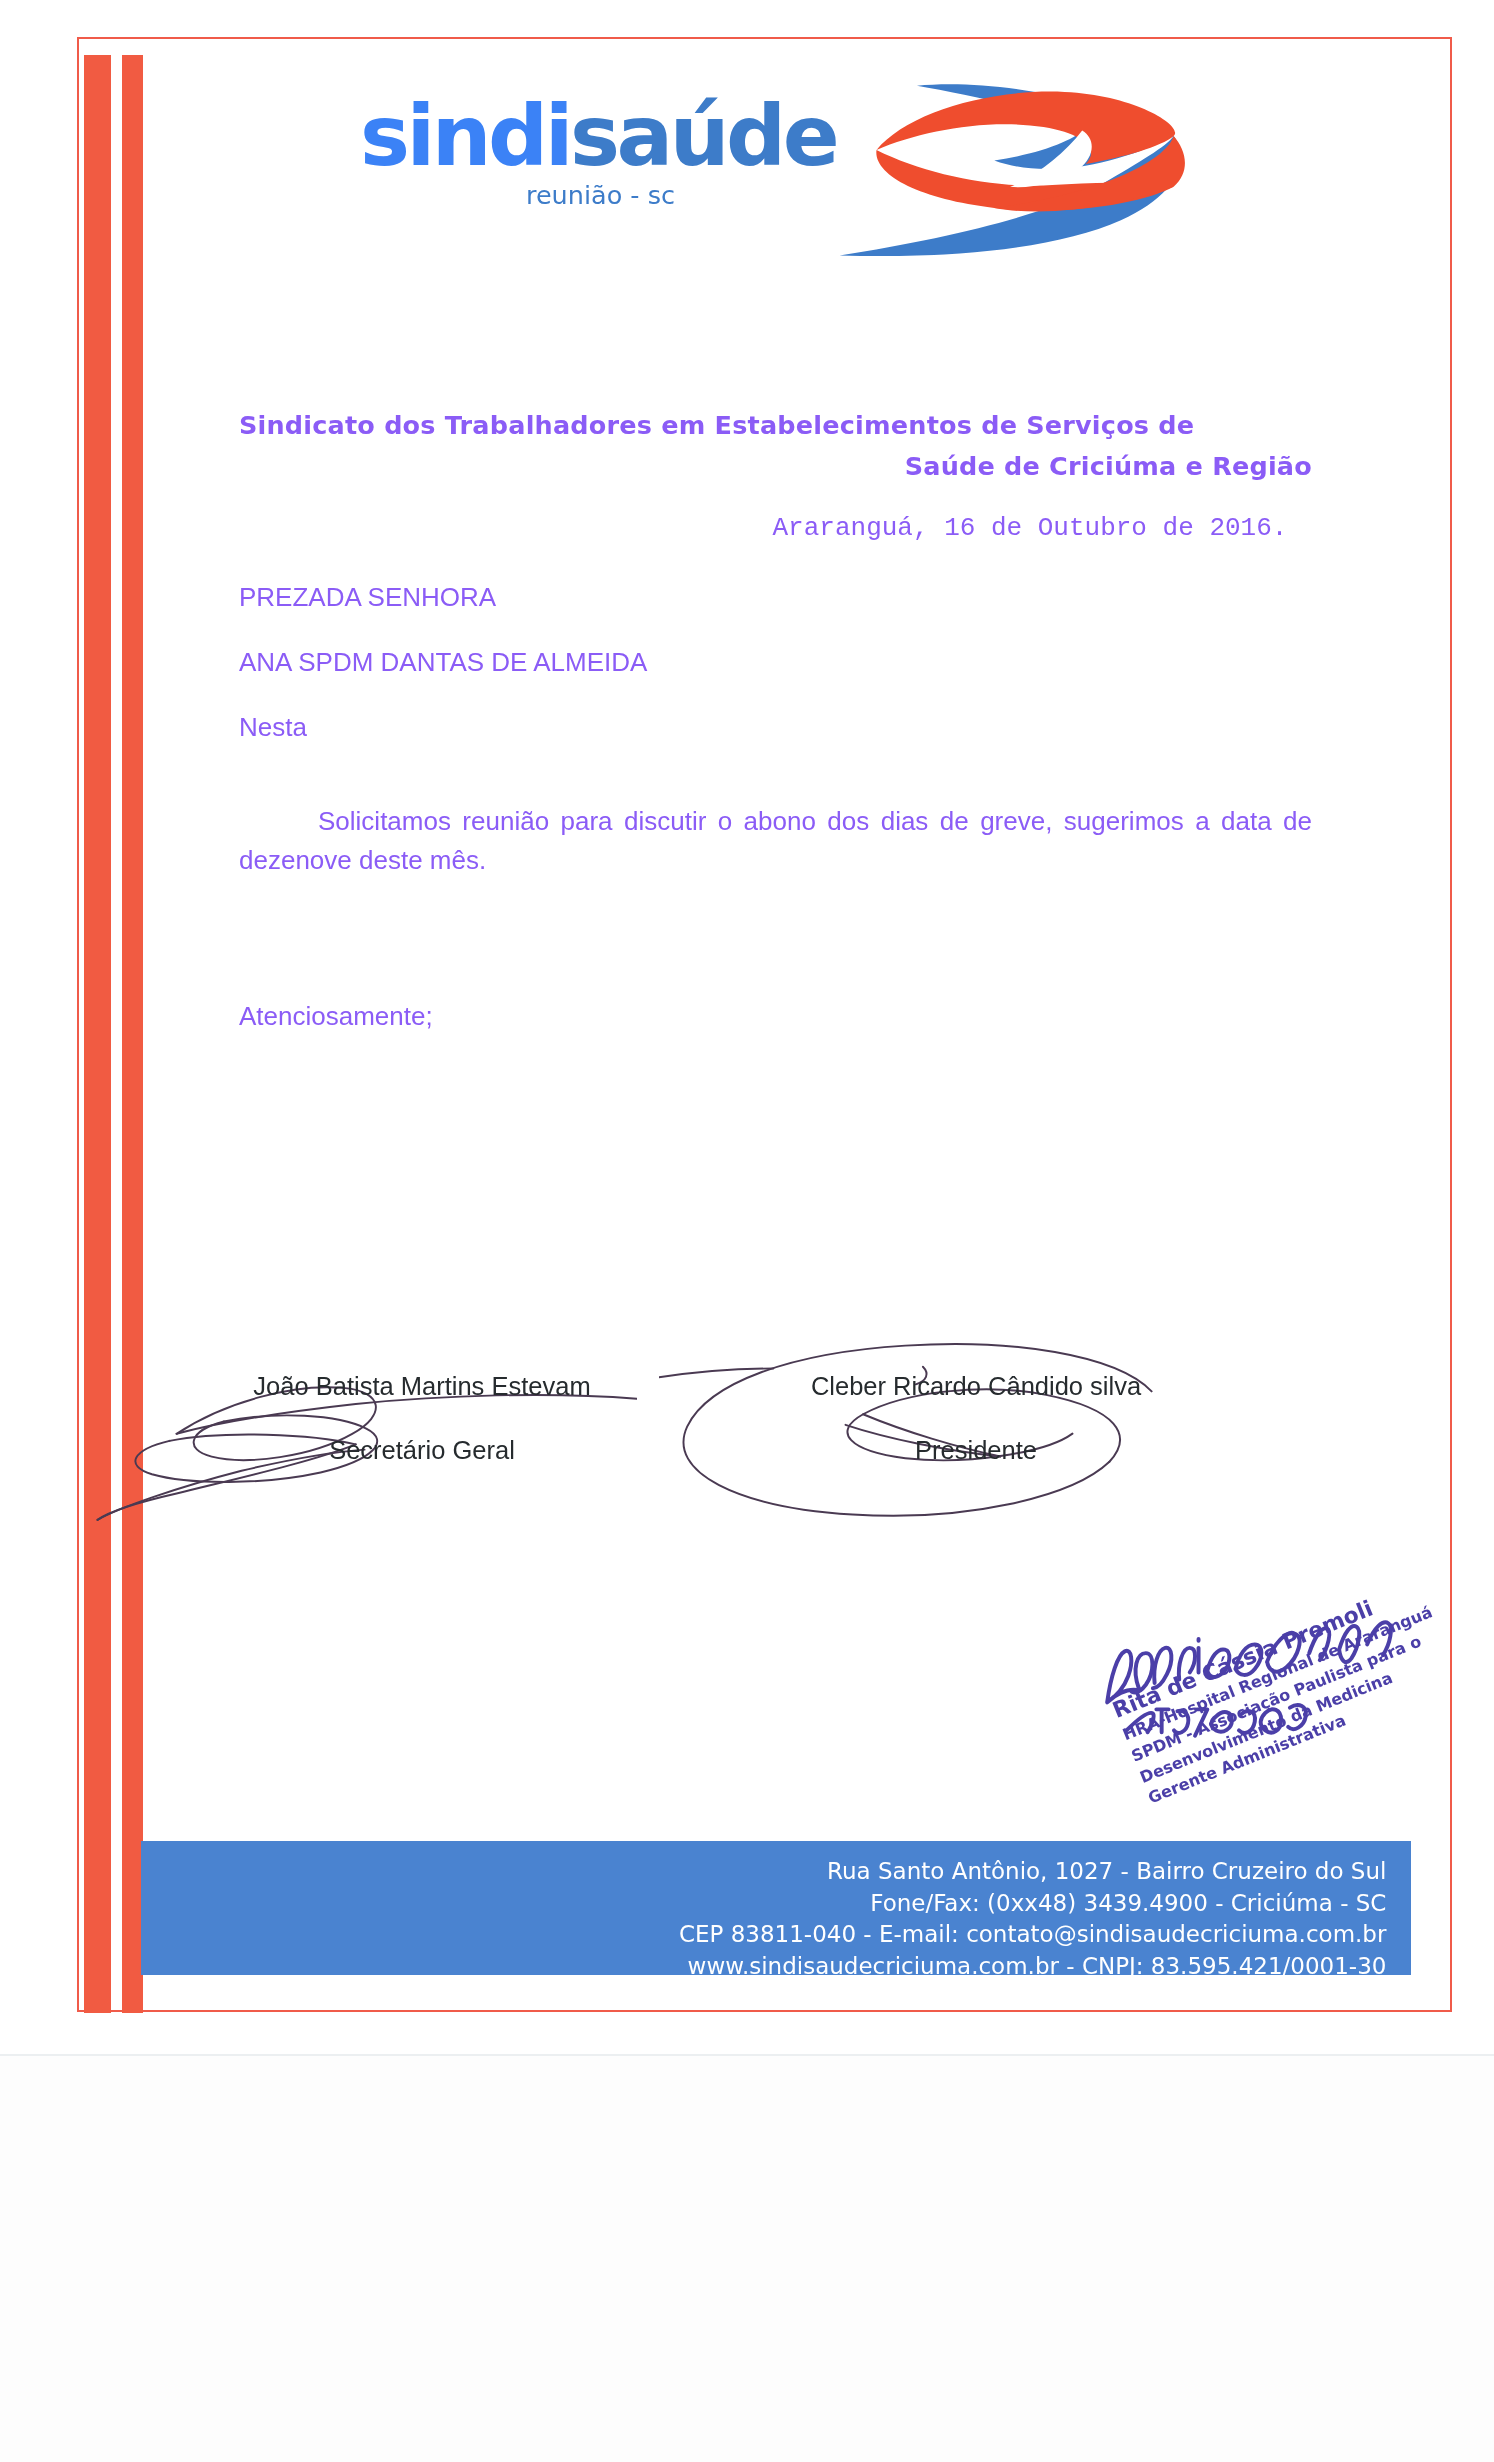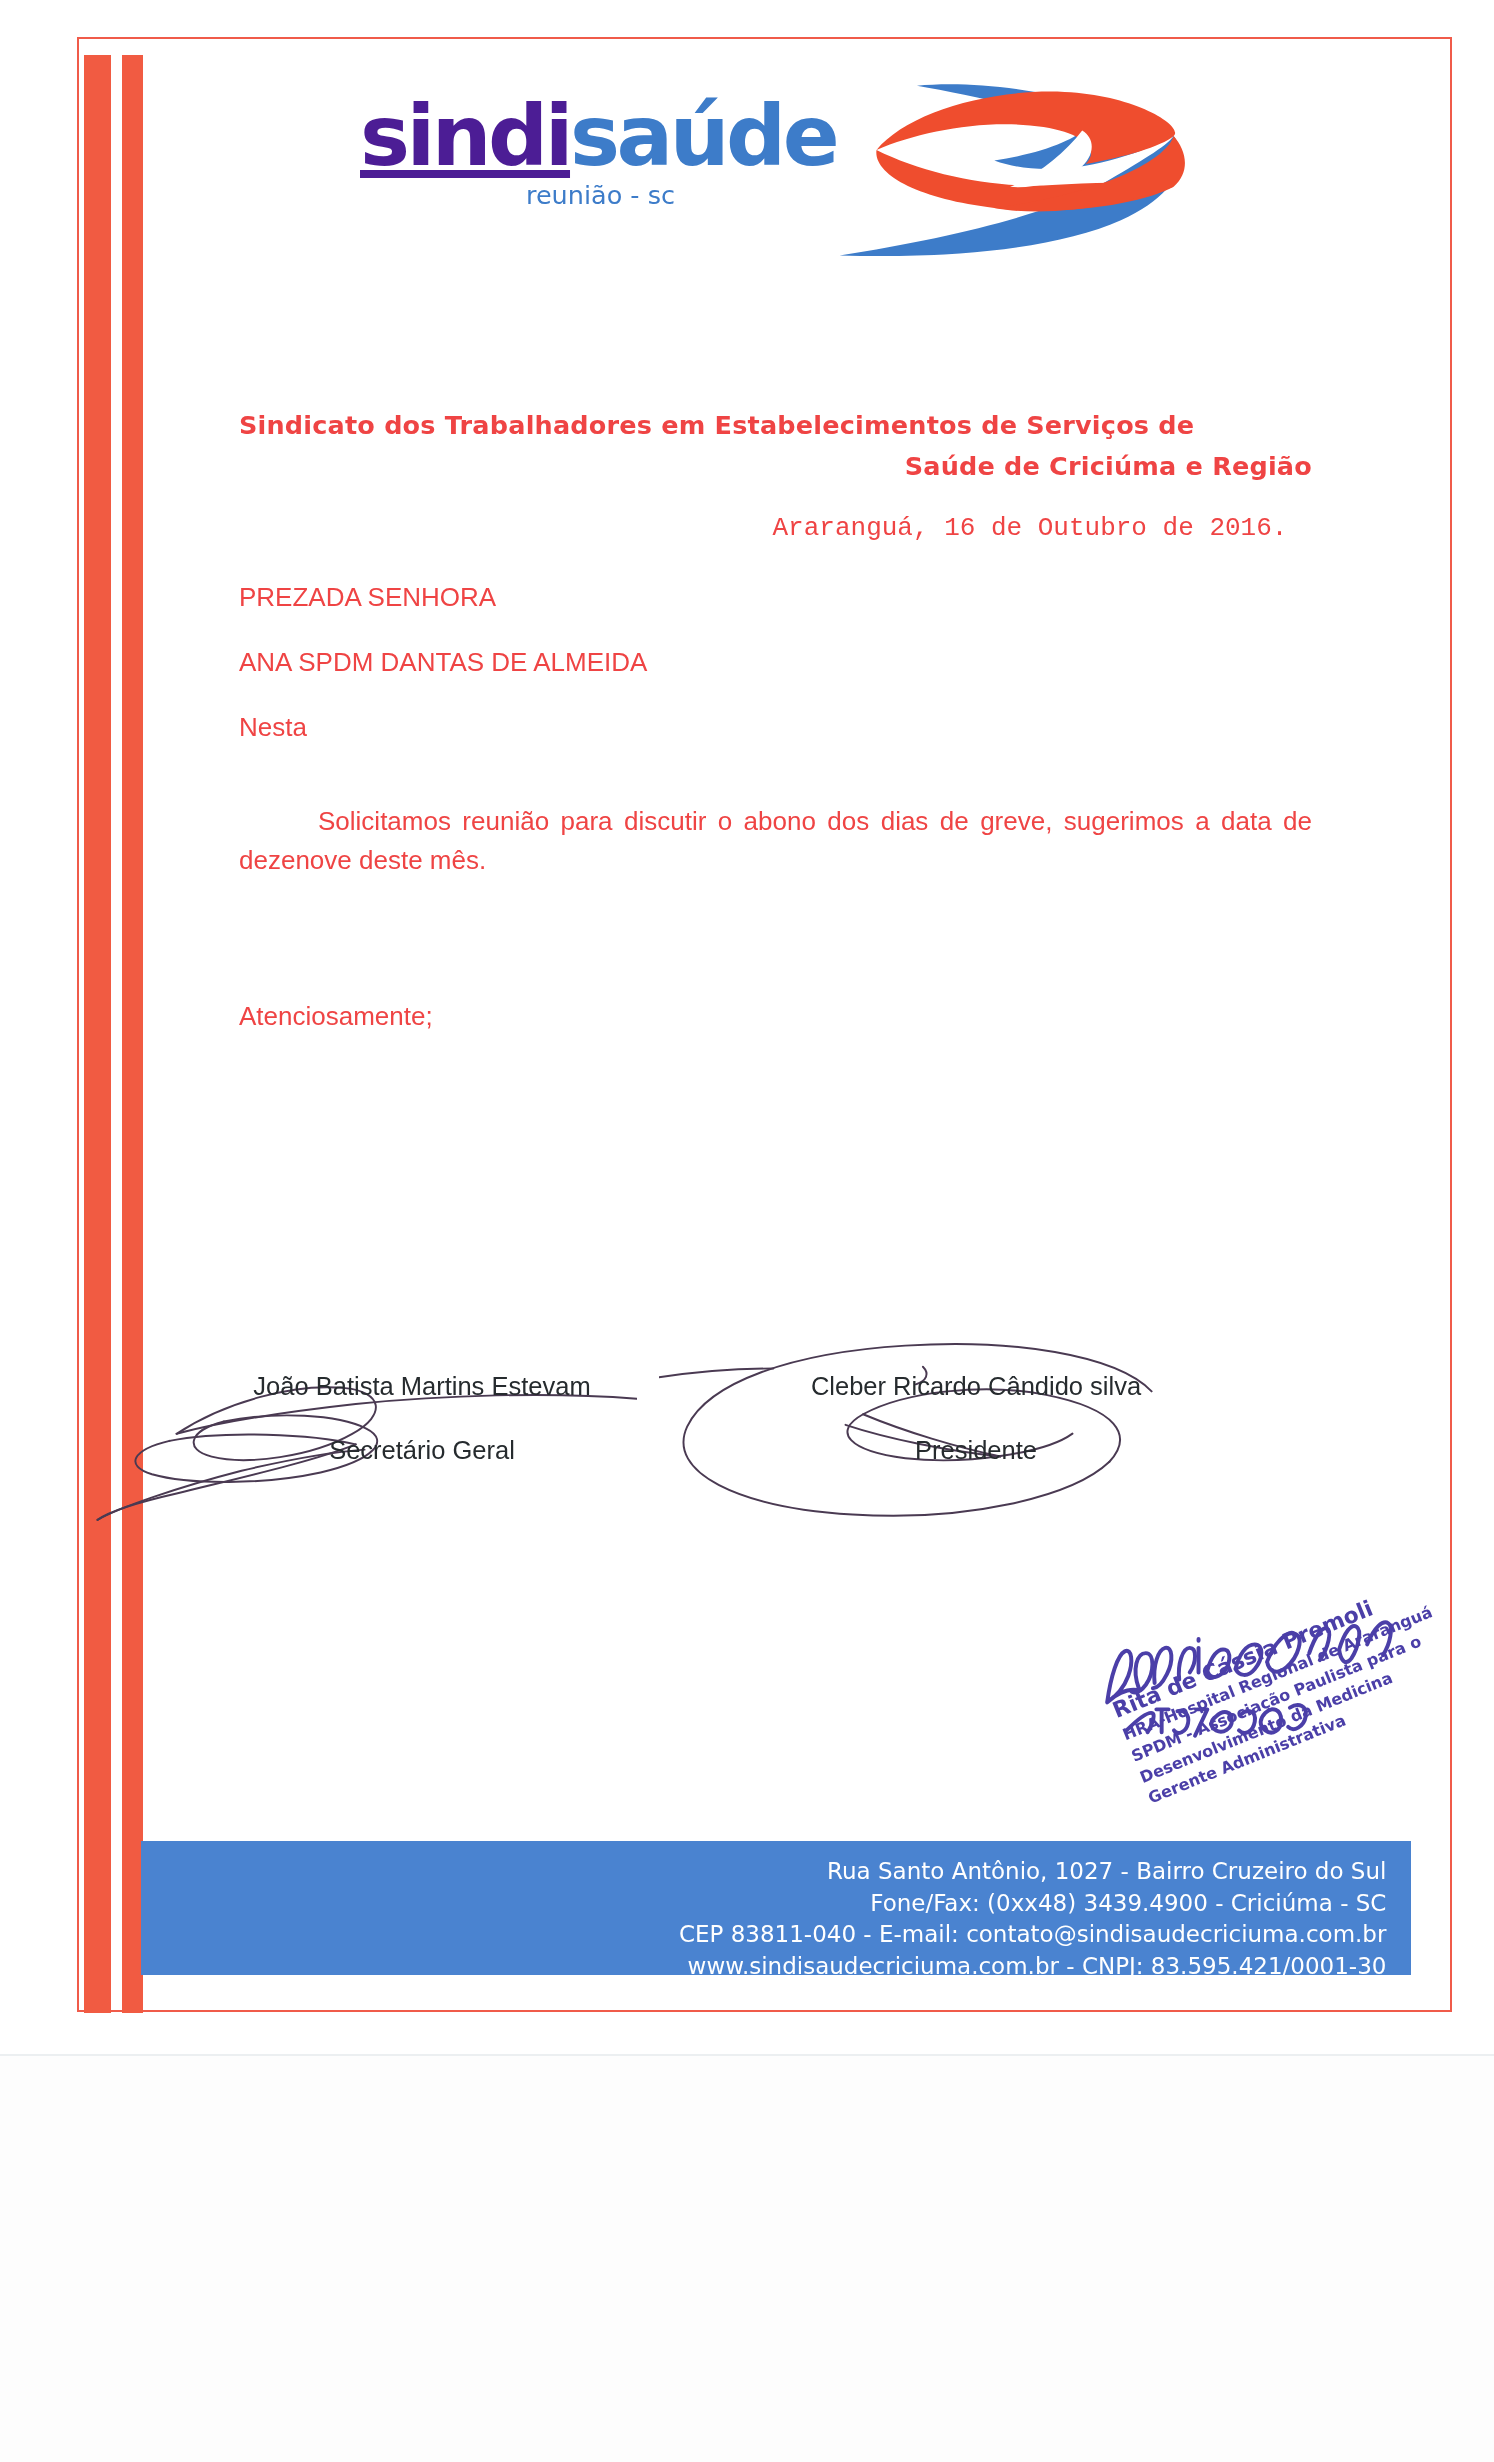--- a/index.html
+++ b/index.html
@@ -60,21 +60,21 @@
   #logo-wordmark {
     position: absolute;
     left: 26px; top: 46px;
     font-family: "DejaVu Sans", sans-serif;
     font-size: 84px;
     font-weight: 700;
     letter-spacing: -3.5px;
     line-height: 1;
     white-space: nowrap;
   }
-  #logo-word-sindi { color: #4c1d95; text-decoration: underline; }
+  #logo-word-sindi { color: #3b82f6; }
   #logo-word-saude { color: #3d7cc9; }
   #logo-sub {
     position: absolute;
     left: 192px; top: 132px;
     font-family: "DejaVu Sans", sans-serif;
     font-size: 25.5px;
     font-weight: 500;
     color: #3d7cc9;
     letter-spacing: 0px;
     white-space: nowrap;
@@ -83,21 +83,21 @@
     position: absolute;
     left: 488px; top: 7px;
     width: 378px; height: 211px;
   }
 
   
   #doc-body {
     position: absolute;
     left: 239px; top: 405px;
     width: 1073px;
-    color: #ef4444;
+    color: #8b5cf6;
   }
   #letter-title {
     font-family: "DejaVu Sans", sans-serif;
     font-size: 25.5px;
     font-weight: 700;
     line-height: 1.62;
     text-align: justify;
     letter-spacing: 0.2px;
   }
   #letter-title-line2 { text-align: right; margin-left: 30px; }

